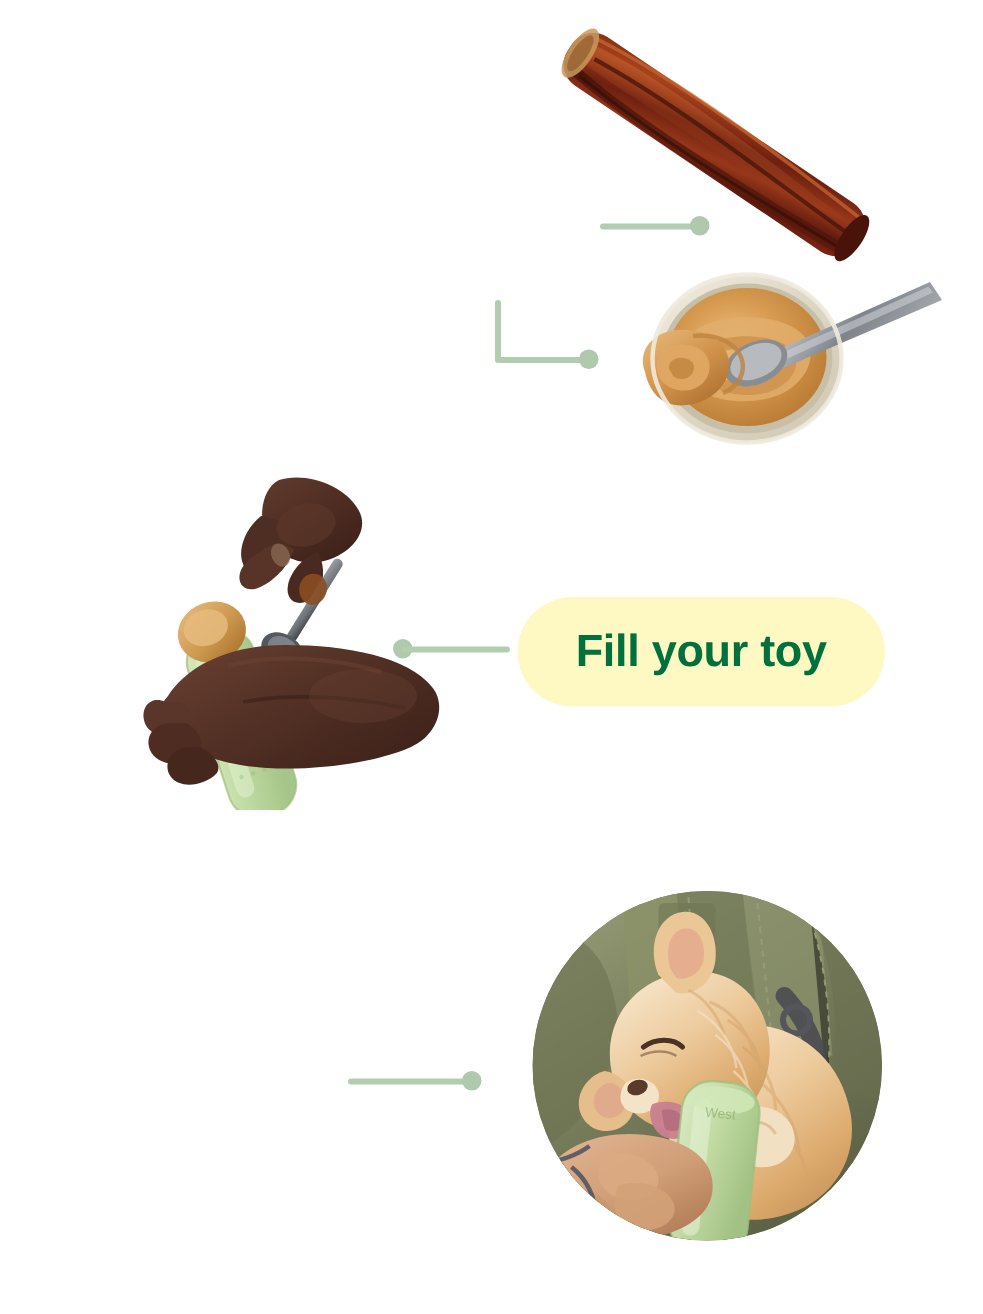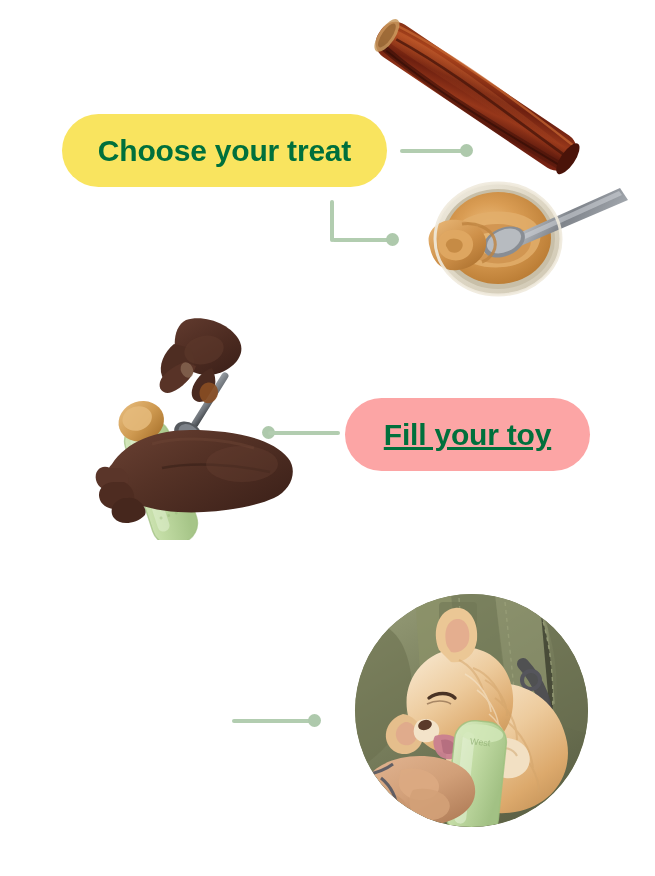--- a/index.html
+++ b/index.html
@@ -155,21 +155,20 @@
         <path d="M18 74 C80 66 160 70 230 75" stroke="#C96A33" stroke-width="2.4" fill="none" opacity="0.7"></path>
         <path d="M24 86 C90 80 160 86 228 88" stroke="#45140A" stroke-width="2.8" fill="none" opacity="0.75"></path>
         <path d="M22 101 C92 107 158 103 230 99" stroke="#2E0B05" stroke-width="2" fill="none" opacity="0.6"></path>
         <ellipse cx="14" cy="88" rx="8" ry="19" fill="#C99A5E" opacity="0.85"></ellipse>
         <ellipse cx="14" cy="88" rx="5" ry="14" fill="#8E5C2C" opacity="0.7"></ellipse>
         <ellipse cx="233" cy="89" rx="7" ry="18" fill="#4A1309"></ellipse>
       </g>
     </svg>
   </div>
 
-  <div class="pill" id="pill-choose" style="background: rgb(249, 228, 95); color: rgb(0, 112, 60);">Choose your treat</div>
 
   <div class="conn" id="conn-1">
     <div class="seg-h" style="background: rgb(178, 205, 176);"></div>
     <div class="dot" style="background: rgb(174, 201, 172);"></div>
   </div>
 
   <div class="conn" id="conn-2">
     <div class="seg-v" style="background: rgb(178, 205, 176);"></div>
     <div class="seg-h" style="background: rgb(178, 205, 176);"></div>
     <div class="dot" style="background: rgb(174, 201, 172);"></div>
@@ -324,21 +323,21 @@
         <ellipse cx="150" cy="146" rx="36" ry="18" fill="#6A4234" opacity="0.35"></ellipse>
       </g>
     </svg>
   </div>
 
   <div class="conn" id="conn-3">
     <div class="dot" style="background: rgb(174, 201, 172);"></div>
     <div class="seg-h" style="background: rgb(178, 205, 176);"></div>
   </div>
 
-  <div class="pill" id="pill-fill" style="background: #fca5a5; color: rgb(0, 112, 60); text-decoration: underline;">Fill your toy</div>
+  <div class="pill" id="pill-fill" style="background: #fef9c3; color: rgb(0, 112, 60);">Fill your toy</div>
 
 
   <div class="conn" id="conn-4">
     <div class="seg-h" style="background: rgb(178, 205, 176);"></div>
     <div class="dot" style="background: rgb(174, 201, 172);"></div>
   </div>
 
   <div class="photo" id="img-dog-enjoying">
     <svg width="233" height="233" viewBox="0 0 233 233">
       <defs>

